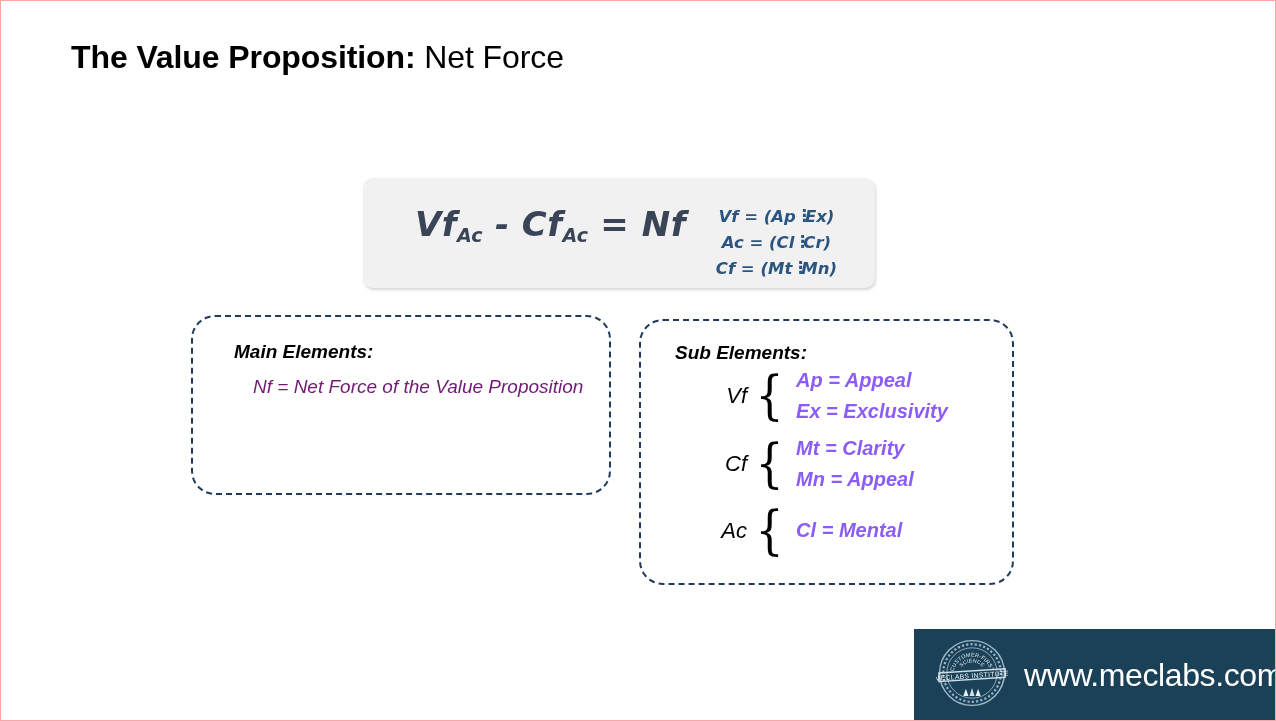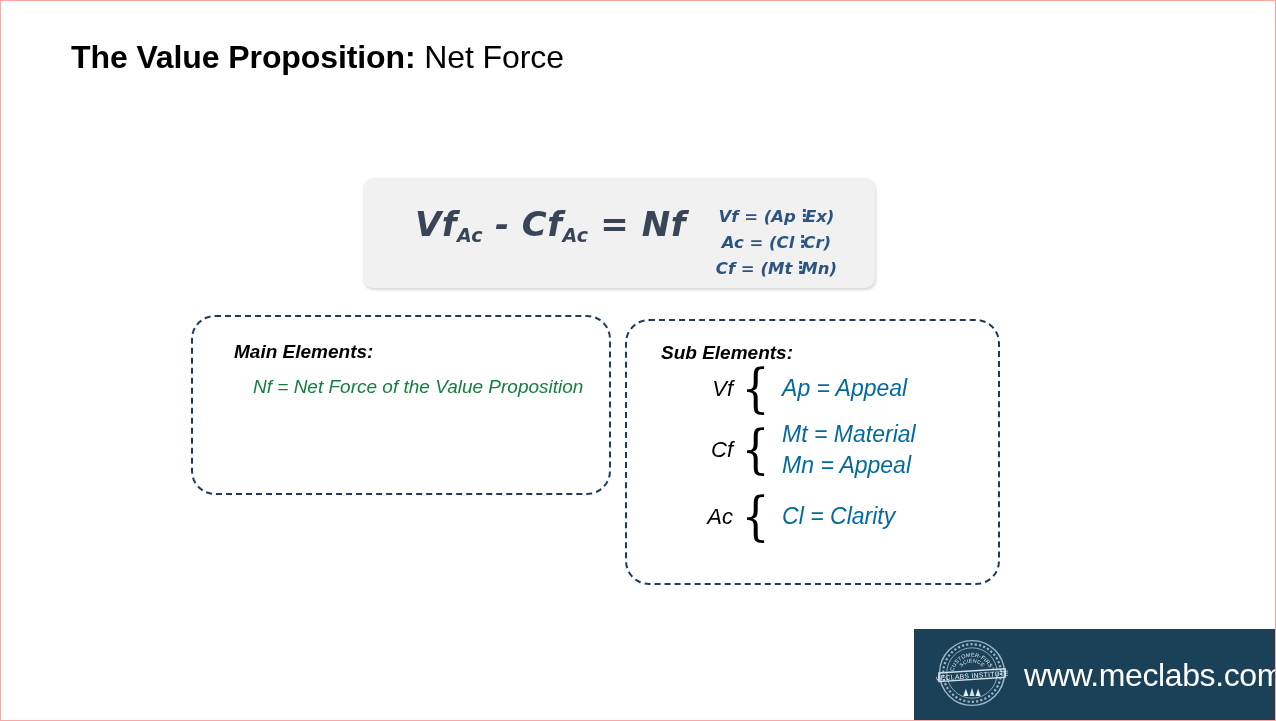--- a/index.html
+++ b/index.html
@@ -94,21 +94,21 @@
     border-radius: 24px;
     box-sizing: border-box;
   }
   #main-elements-panel {
     left: 190px;
     top: 314px;
     width: 420px;
     height: 180px;
   }
   #sub-elements-panel {
-    left: 624px;
+    left: 638px;
     top: 318px;
     width: 375px;
     height: 266px;
   }
 
   .panel-heading {
     position: absolute;
     font-size: 19px;
     font-weight: bold;
     font-style: italic;
@@ -123,21 +123,21 @@
     position: absolute;
     left: 60px;
     top: 55px;
     margin: 0;
     padding: 0;
     list-style: none;
   }
   #main-elements-list li {
     font-size: 19px;
     font-style: italic;
-    color: #15803d;
+    color: #701a75;
     line-height: 29px;
     white-space: nowrap;
   }
 
   
   #sub-elements-groups {
     position: absolute;
     left: 60px;
     top: 44px;
   }
@@ -162,25 +162,26 @@
     line-height: 0.92;
     margin: 0 10px 0 6px;
     transform: scaleX(0.85);
   }
   .sub-group-items {
     margin: 0;
     padding: 0;
     list-style: none;
   }
   .sub-group-items li {
-    font-size: 23px;
-    font-style: italic;
-    color: #0369a1;
+    font-size: 20px;
+    font-style: italic;
+    color: #8b5cf6;
     line-height: 31px;
     white-space: nowrap;
+    font-weight: bold;
   }
   #sub-group-0 { margin-bottom: 6px; }
   #sub-group-1 { margin-bottom: 12px; }
 
   
   #footer {
     position: absolute;
     left: 913px;
     top: 628px;
     width: 362px;
@@ -241,37 +242,38 @@
   <div id="sub-elements-panel" class="dashed-panel">
     <div class="panel-heading">Sub Elements:</div>
 
     <div id="sub-elements-groups">
 
       <div class="sub-group" id="sub-group-0">
         <div class="sub-group-label">Vf</div>
         <div class="sub-group-brace">{</div>
         <ul class="sub-group-items">
           <li>Ap = Appeal</li>
+          <li>Ex = Exclusivity</li>
         </ul>
       </div>
 
       <div class="sub-group" id="sub-group-1">
         <div class="sub-group-label">Cf</div>
         <div class="sub-group-brace">{</div>
         <ul class="sub-group-items">
-          <li>Mt = Material</li>
+          <li>Mt = Clarity</li>
           <li>Mn = Appeal</li>
         </ul>
       </div>
 
       <div class="sub-group" id="sub-group-2">
         <div class="sub-group-label">Ac</div>
         <div class="sub-group-brace">{</div>
         <ul class="sub-group-items">
-          <li>Cl = Clarity</li>
+          <li>Cl = Mental</li>
         </ul>
       </div>
 
     </div>
   </div>
 
   <div id="footer">
 
     <div id="footer-logo">
       <svg width="72" height="72" viewBox="0 0 100 100" aria-hidden="true">

